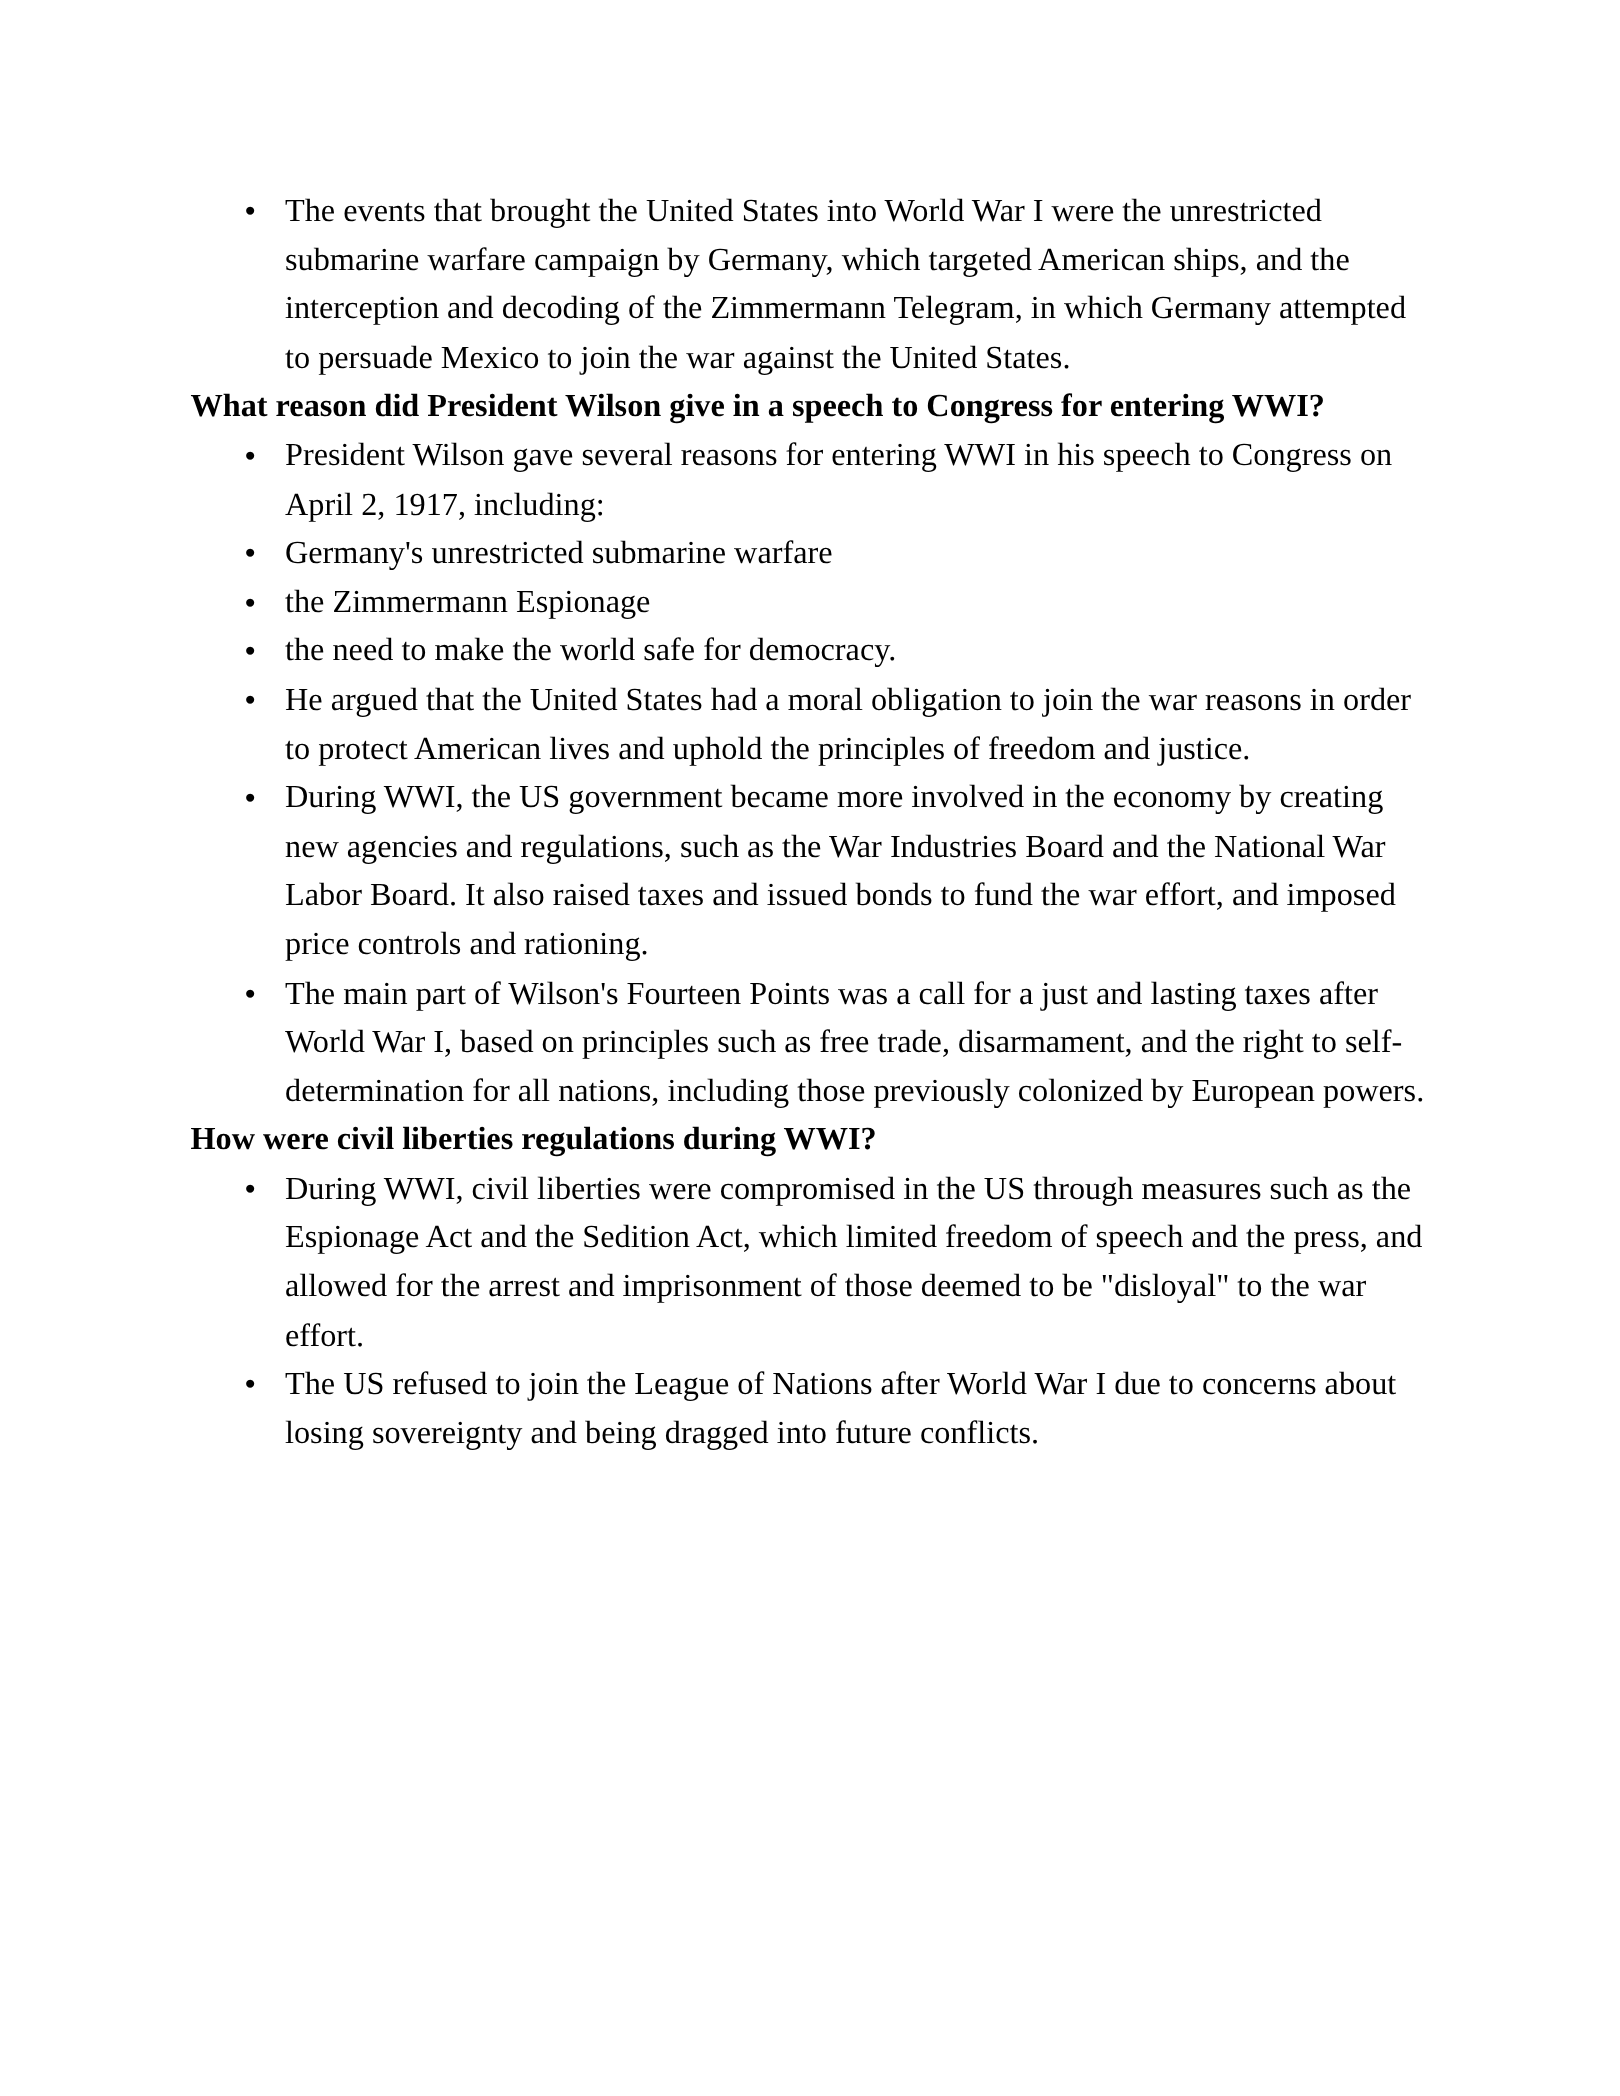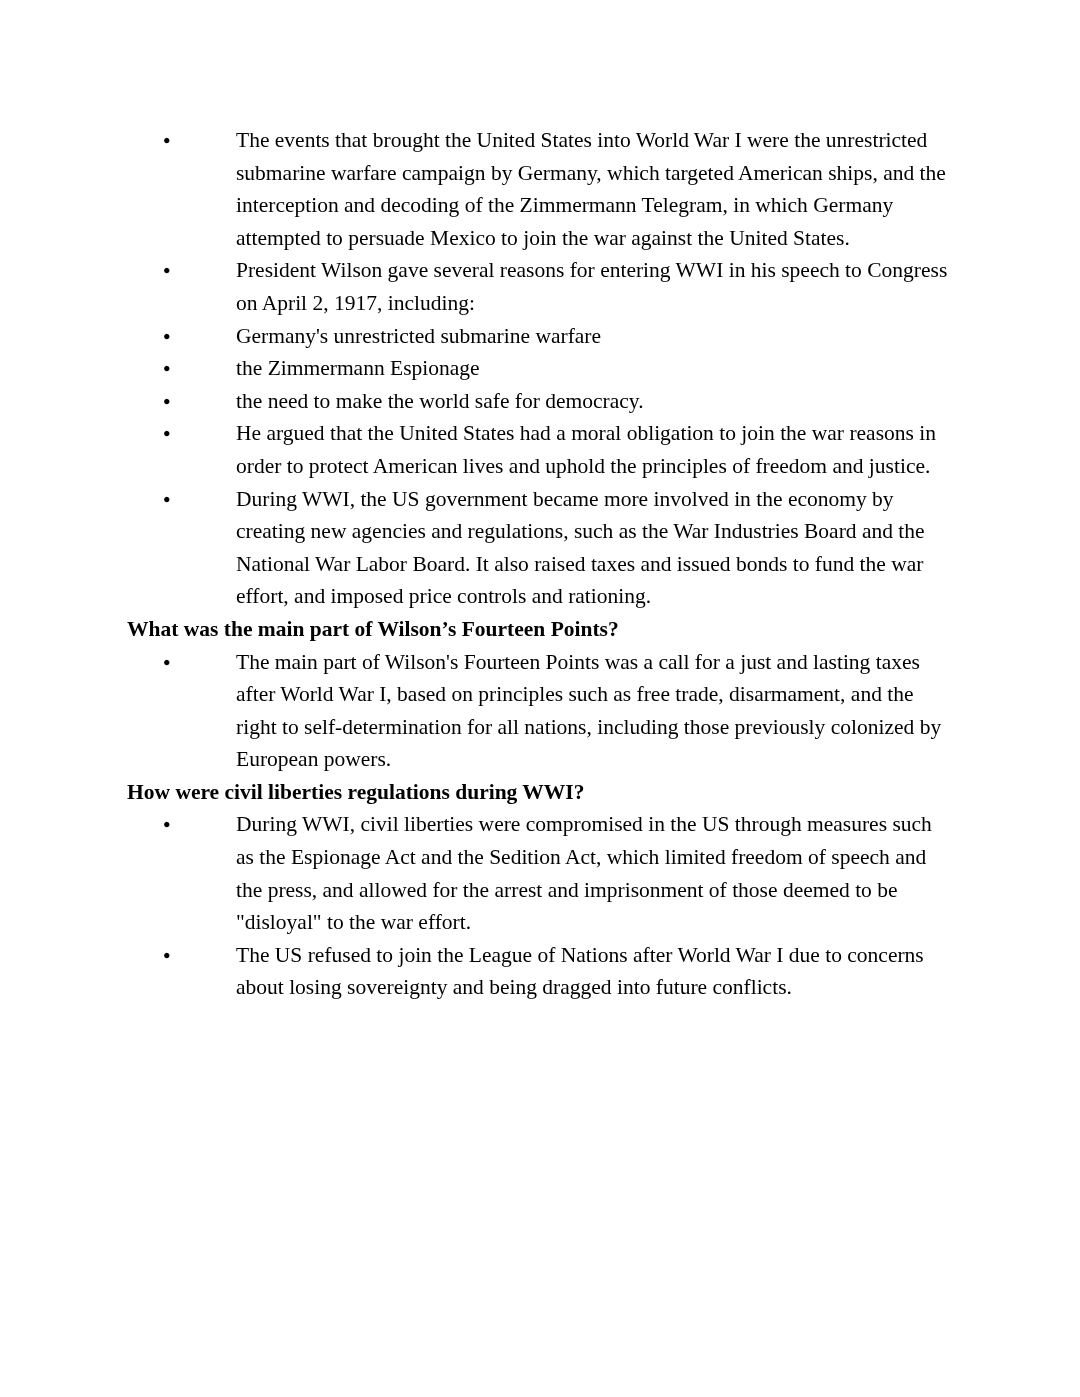--- a/index.html
+++ b/index.html
@@ -33,32 +33,32 @@
   }
   .bullet-marker {
     flex: 0 0 27px;
     margin-left: 36px;
     font-size: 12.5px;
     line-height: 32.6px;
     user-select: none;
   }
   .bullet-text {
     flex: 1 1 auto;
-    margin-left: 46px;
   }
 </style>
 </head>
 <body>
 
 <div class="page">
   <div class="content">
       <div class="bullet-item">
         <span class="bullet-marker">●</span>
         <span class="bullet-text">The events that brought the United States into World War I were the unrestricted submarine warfare campaign by Germany, which targeted American ships, and the interception and decoding of the Zimmermann Telegram, in which Germany attempted to persuade Mexico to join the war against the United States.</span>
       </div>
+      <div class="heading">What reason did President Wilson give in a speech to Congress for entering WWI?</div>
       <div class="bullet-item">
         <span class="bullet-marker">●</span>
         <span class="bullet-text">President Wilson gave several reasons for entering WWI in his speech to Congress on April 2, 1917, including:</span>
       </div>
       <div class="bullet-item">
         <span class="bullet-marker">●</span>
         <span class="bullet-text">Germany's unrestricted submarine warfare</span>
       </div>
       <div class="bullet-item">
         <span class="bullet-marker">●</span>
@@ -69,21 +69,20 @@
         <span class="bullet-text">the need to make the world safe for democracy.</span>
       </div>
       <div class="bullet-item">
         <span class="bullet-marker">●</span>
         <span class="bullet-text">He argued that the United States had a moral obligation to join the war reasons in order to protect American lives and uphold the principles of freedom and justice.</span>
       </div>
       <div class="bullet-item">
         <span class="bullet-marker">●</span>
         <span class="bullet-text">During WWI, the US government became more involved in the economy by creating new agencies and regulations, such as the War Industries Board and the National War Labor Board. It also raised taxes and issued bonds to fund the war effort, and imposed price controls and rationing.</span>
       </div>
-      <div class="heading">What was the main part of Wilson’s Fourteen Points?</div>
       <div class="bullet-item">
         <span class="bullet-marker">●</span>
         <span class="bullet-text">The main part of Wilson's Fourteen Points was a call for a just and lasting taxes after World War I, based on principles such as free trade, disarmament, and the right to self-determination for all nations, including those previously colonized by European powers.</span>
       </div>
       <div class="heading">How were civil liberties regulations during WWI?</div>
       <div class="bullet-item">
         <span class="bullet-marker">●</span>
         <span class="bullet-text">During WWI, civil liberties were compromised in the US through measures such as the Espionage Act and the Sedition Act, which limited freedom of speech and the press, and allowed for the arrest and imprisonment of those deemed to be "disloyal" to the war effort.</span>
       </div>
       <div class="bullet-item">

